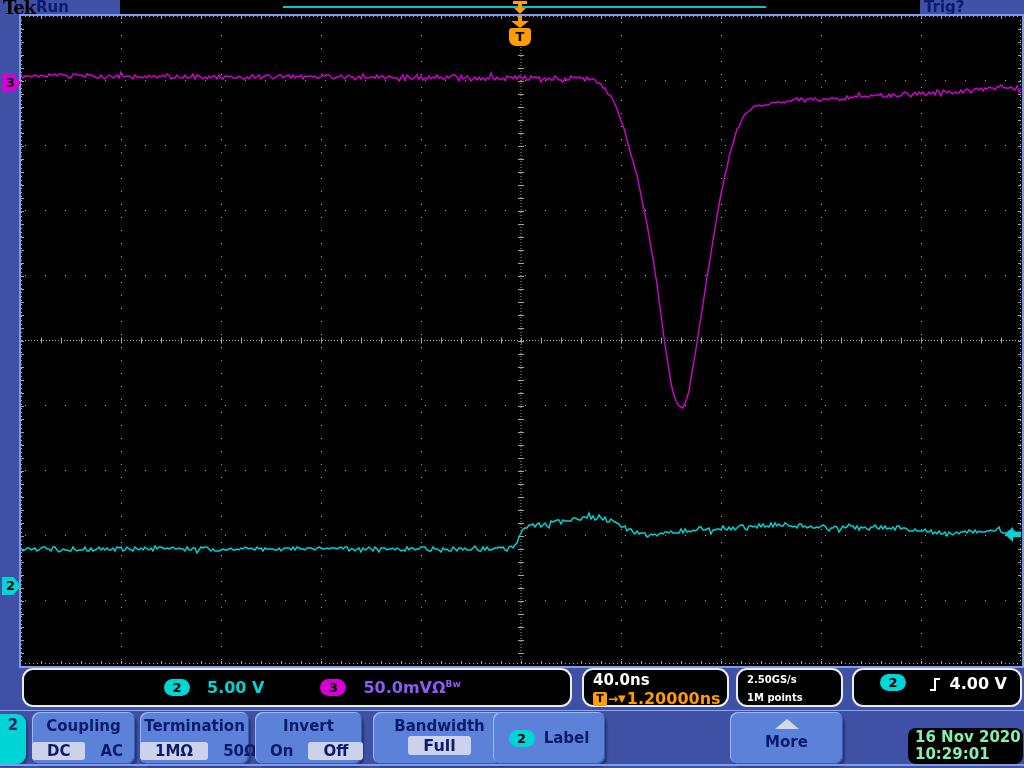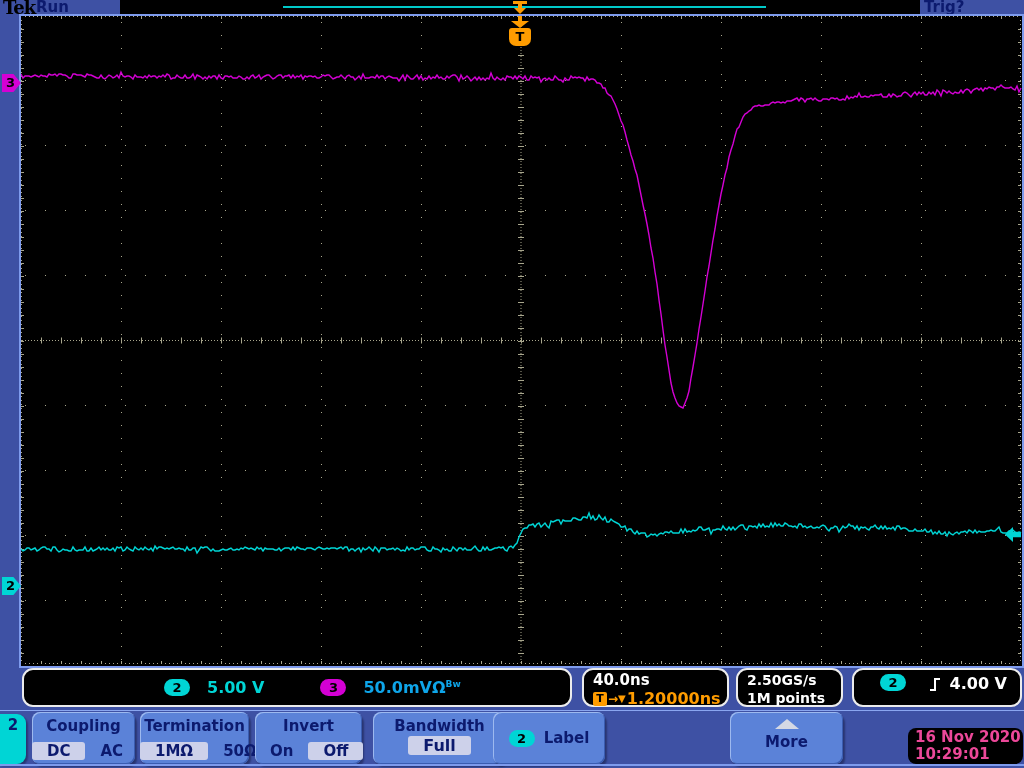--- a/index.html
+++ b/index.html
@@ -46,30 +46,30 @@
   .ch3-marker { left:2px; top:74px;  background:#d400d4; }
   .ch2-marker { left:2px; top:577px; background:#00d5d5; }
   .trig-level-arrow { left:1005px; top:527px; width:16px; height:15px; background:#00d5d5;
                clip-path:polygon(0 50%, 50% 0, 50% 32%, 100% 32%, 100% 68%, 50% 68%, 50% 100%); }
 
   
   .sbox { position:absolute; top:668px; height:39px; background:#000;
           border:2px solid #ececec; border-radius:11px; color:#fff; }
   .sbox1 { left:22px;  width:550px; display:flex; align-items:center; }
   .sbox2 { left:582px; width:147px; padding:1px 0 0 9px; font-size:15px; line-height:18px; }
-  .sbox3 { left:736px; width:107px; padding:1px 0 0 9px; font-size:14px; line-height:18px; }
+  .sbox3 { left:736px; width:107px; padding:1px 0 0 9px; font-size:10px; line-height:18px; }
   .sbox4 { left:852px; width:170px; display:flex; align-items:flex-start; padding-top:4px; }
 
   .badge { display:inline-block; width:26px; height:17px; border-radius:9px; color:#000;
            font-size:13px; line-height:17px; text-align:center; flex:none; }
   .badge-cyan { background:#00d5d5; }
   .badge-mag  { background:#d400d4; }
 
   .ch2-scale { color:#00d5d5; font-size:16px; margin-left:17px; }
-  .ch3-scale { color:#0ea5e9; font-size:16px; margin-left:17px; }
+  .ch3-scale { color:#8b5cf6; font-size:16px; margin-left:17px; }
   .ch3-scale sup { font-size:9px; }
 
   .trig-line { color:#ff9c00; display:flex; align-items:center; font-size:16px; margin-top:1px; }
   .t-icon { display:inline-block; width:14px; height:14px; background:#ff9c00; color:#000;
             font-size:11px; line-height:14px; text-align:center; border-radius:2px; flex:none; }
   .t-arrow { font-size:12px; margin:0 0 0 1px; }
   .t-tri { font-size:10px; margin:0 1px 0 0; }
 
   .slope-icon { margin-left:22px; margin-top:1px; }
   .trig-level-val { color:#fff; font-size:16px; margin-left:auto; margin-right:13px; }
@@ -94,21 +94,21 @@
   .b-bandwidth   { left:373px; width:133px; text-align:center; }
   .b-bandwidth .bw-val { display:inline-block; margin-top:1px; }
   .b-label { left:493px; width:112px; display:flex; align-items:center; justify-content:center; gap:9px; }
   .b-label .title { margin-top:0; }
   .b-more  { left:730px; width:113px; text-align:center; }
   .more-tri { width:0; height:0; border-left:12px solid transparent; border-right:12px solid transparent;
               border-bottom:10px solid #d4d8e4; margin:7px auto 0; }
   .b-more .title { margin-top:4px; }
 
   .datetime { left:908px; top:728px; width:115px; height:36px; background:#000; border-radius:8px;
-              color:#ec4899; font-size:15px; line-height:17px; padding:1px 0 0 7px; }
+              color:#86efac; font-size:15px; line-height:17px; padding:1px 0 0 7px; }
 </style>
 </head>
 <body>
 
 <div class="abs titlebar">
   <span class="abs tek-logo">Tek</span>
   <span class="abs acq-status">Run</span>
   <div class="abs recordbar">
     <div class="record-line"></div>
     <div class="rec-t-bar"></div>

